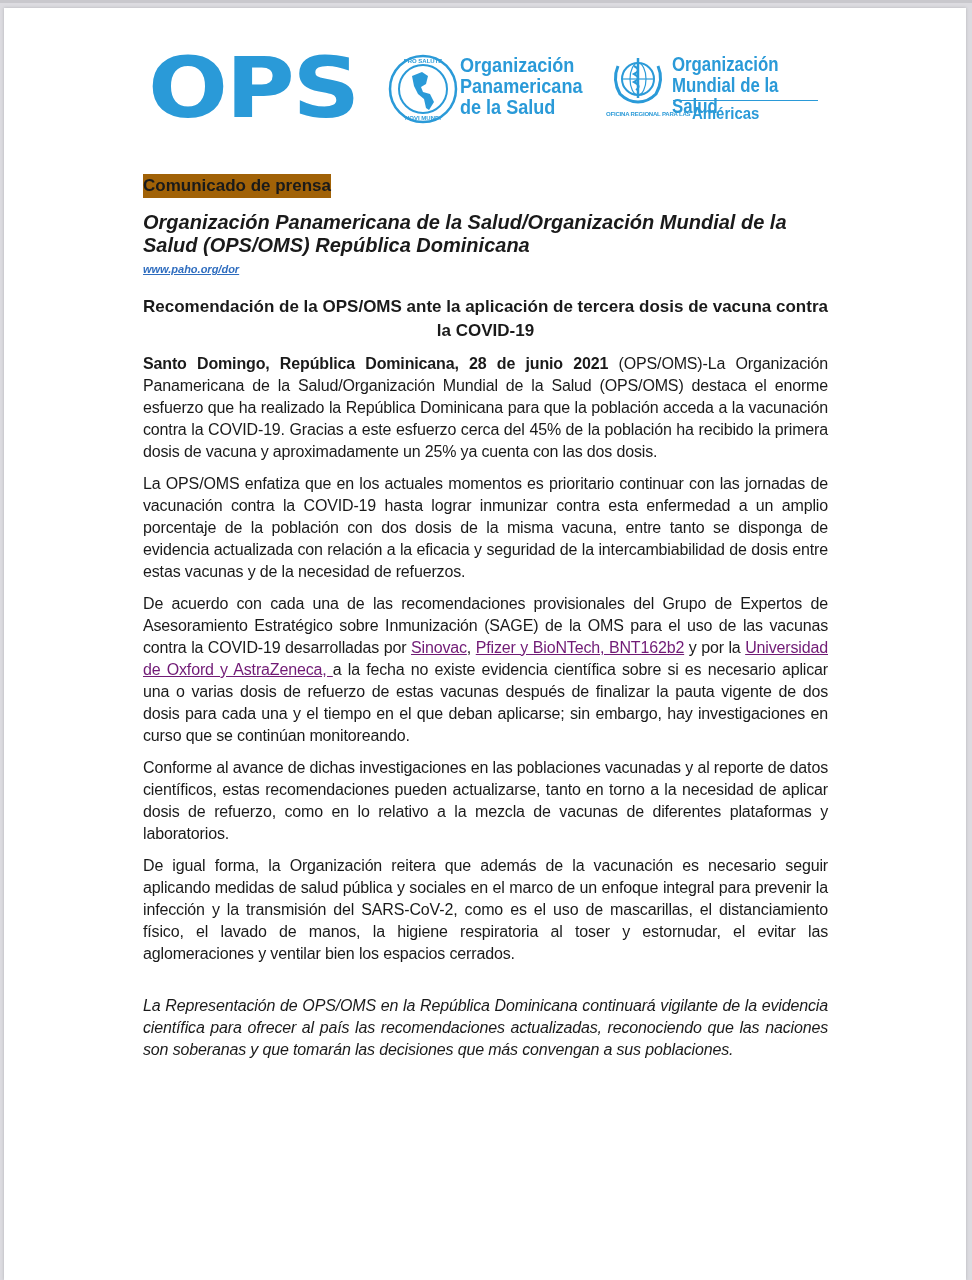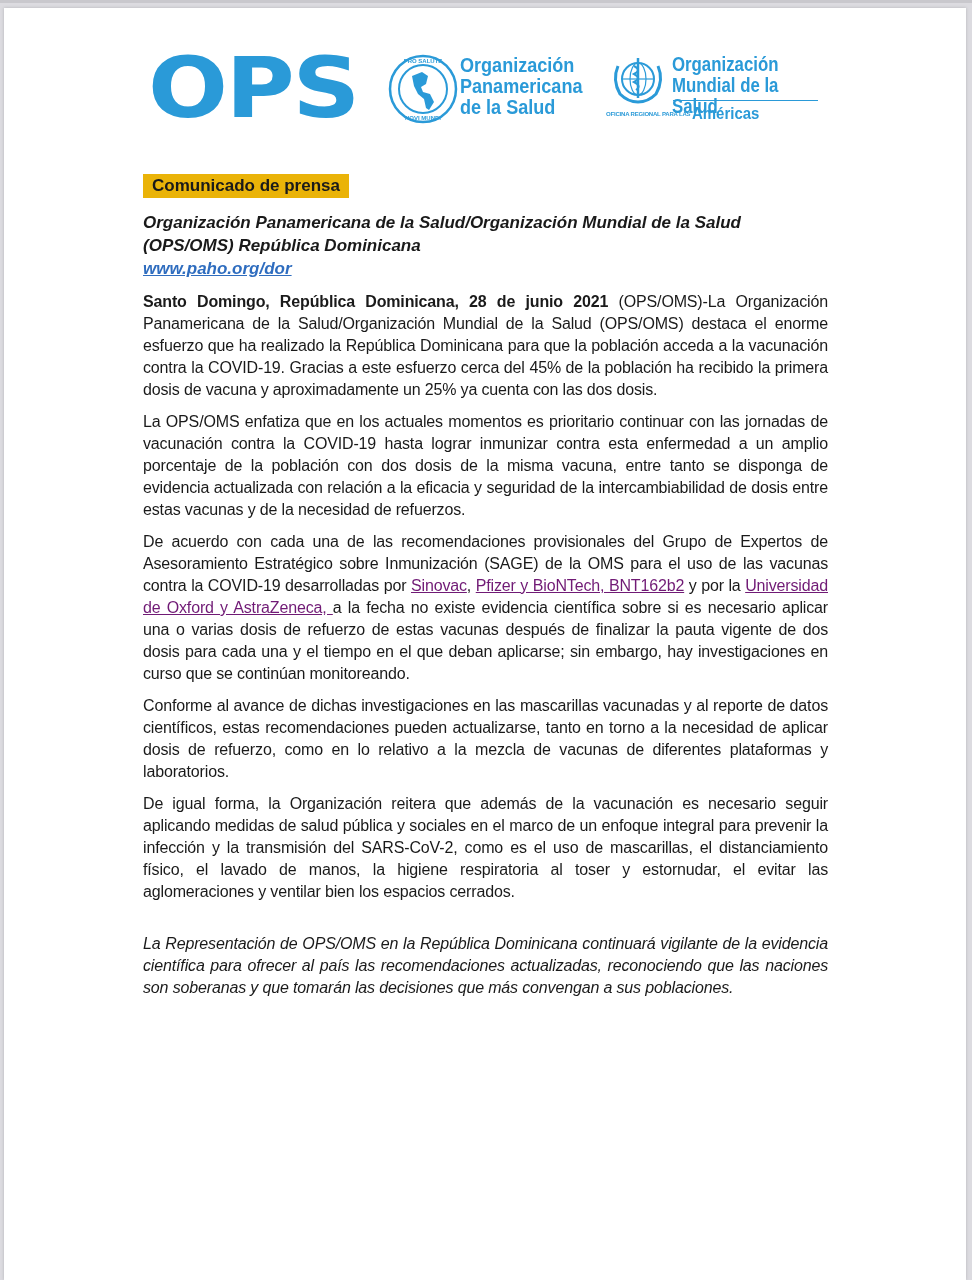--- a/index.html
+++ b/index.html
@@ -39,28 +39,28 @@
   .who-rule { position: absolute; left: 525px; top: 52px; width: 145px; height: 1px; background: #2a9ad8; }
   .who-region {
     position: absolute; left: 458px; top: 56px; white-space: nowrap;
     color: #2a9ad8;
   }
   .who-region .small { font-size: 6px; letter-spacing: -0.2px; vertical-align: middle; font-weight: bold; }
   .who-region .big { font-size: 17px; font-weight: bold; vertical-align: middle; display:inline-block; transform: scaleX(0.88); transform-origin:left center; margin-left:2px; }
 
   .content { position: absolute; left: 143px; top: 174px; width: 685px; color: #1a1a1a; }
   .press-label {
-    display: inline-block; background: #eab308; font-weight: bold; font-size: 17px;
-    line-height: 24px; padding: 0 9px; margin-top: 0;
+    display: inline-block; background: #a16207; font-weight: bold; font-size: 17px;
+    line-height: 24px; padding: 0 0; margin-top: 0;
   }
   .org-line {
-    margin-top: 13px; font-weight: bold; font-style: italic; font-size: 17px; line-height: 23px;
+    margin-top: 13px; font-weight: bold; font-style: italic; font-size: 20px; line-height: 23px;
   }
   .org-link {
-    display: inline-block; font-weight: bold; font-style: italic; font-size: 17px; line-height: 24px;
+    display: inline-block; font-weight: bold; font-style: italic; font-size: 11px; line-height: 24px;
     color: #2f6dbf; text-decoration: underline;
   }
   .headline {
     margin-top: 14px; text-align: center; font-weight: bold; font-size: 17px; line-height: 24px;
   }
   p.body {
     margin: 10px 0 0 0; font-size: 16px; line-height: 22px; text-align: justify;
     letter-spacing: -0.15px;
   }
   .dateline { font-weight: bold; }
@@ -110,25 +110,26 @@
   <div class="who-region">
     <span class="small">OFICINA REGIONAL PARA LAS</span><span class="big">Américas</span>
   </div>
 </div>
 
 <div class="content">
   <div><span class="press-label">Comunicado de prensa</span></div>
   <div class="org-line">Organización Panamericana de la Salud/Organización Mundial de la Salud (OPS/OMS) República Dominicana</div>
   <a class="org-link">www.paho.org/dor</a>
 
+  <div class="headline">Recomendación de la OPS/OMS ante la aplicación de tercera dosis de vacuna contra la COVID-19</div>
 
   <p class="body"><span class="dateline">Santo Domingo, República Dominicana, 28 de junio 2021</span><span> (OPS/OMS)-La Organización Panamericana de la Salud/Organización Mundial de la Salud (OPS/OMS) destaca el enorme esfuerzo que ha realizado la República Dominicana para que la población acceda a la vacunación contra la COVID-19. Gracias a este esfuerzo cerca del 45% de la población ha recibido la primera dosis de vacuna y aproximadamente un 25% ya cuenta con las dos dosis.</span></p>
 
   <p class="body">La OPS/OMS enfatiza que en los actuales momentos es prioritario continuar con las jornadas de vacunación contra la COVID-19 hasta lograr inmunizar contra esta enfermedad a un amplio porcentaje de la población con dos dosis de la misma vacuna, entre tanto se disponga de evidencia actualizada con relación a la eficacia y seguridad de la intercambiabilidad de dosis entre estas vacunas y de la necesidad de refuerzos.</p>
 
   <p class="body"><span>De acuerdo con cada una de las recomendaciones provisionales del Grupo de Expertos de Asesoramiento Estratégico sobre Inmunización (SAGE) de la OMS para el uso de las vacunas contra la COVID-19 desarrolladas por </span><a class="inlink">Sinovac</a><span>, </span><a class="inlink">Pfizer y BioNTech, BNT162b2</a><span> y por la </span><a class="inlink">Universidad de Oxford y AstraZeneca, </a><span>a la fecha no existe evidencia  científica sobre si es necesario aplicar una o varias dosis de refuerzo de estas vacunas después de finalizar la pauta vigente de dos dosis para cada una y el tiempo en el que deban aplicarse; sin embargo, hay investigaciones en curso que se continúan monitoreando.</span></p>
 
-  <p class="body">Conforme al avance de dichas investigaciones en las mascarillas vacunadas y al reporte de datos científicos, estas recomendaciones pueden actualizarse, tanto en torno a la necesidad de aplicar dosis de refuerzo, como en lo relativo a la mezcla de vacunas de diferentes plataformas y laboratorios.</p>
+  <p class="body">Conforme al avance de dichas investigaciones en las poblaciones vacunadas y al reporte de datos científicos, estas recomendaciones pueden actualizarse, tanto en torno a la necesidad de aplicar dosis de refuerzo, como en lo relativo a la mezcla de vacunas de diferentes plataformas y laboratorios.</p>
 
   <p class="body">De igual forma, la Organización reitera que además de la vacunación es necesario seguir aplicando medidas de salud pública y sociales en el marco de un enfoque integral para prevenir la infección y la transmisión del SARS-CoV-2, como es el uso de mascarillas, el distanciamiento físico, el lavado de manos, la higiene respiratoria al toser y estornudar, el evitar las aglomeraciones y ventilar bien los espacios cerrados.</p>
 
   <p class="body gap-extra">La Representación de OPS/OMS en la República Dominicana continuará vigilante de la evidencia científica para ofrecer al país las recomendaciones actualizadas, reconociendo que las naciones son soberanas y que tomarán las decisiones que más convengan a sus poblaciones.</p>
 </div>
 
 </body></html>

